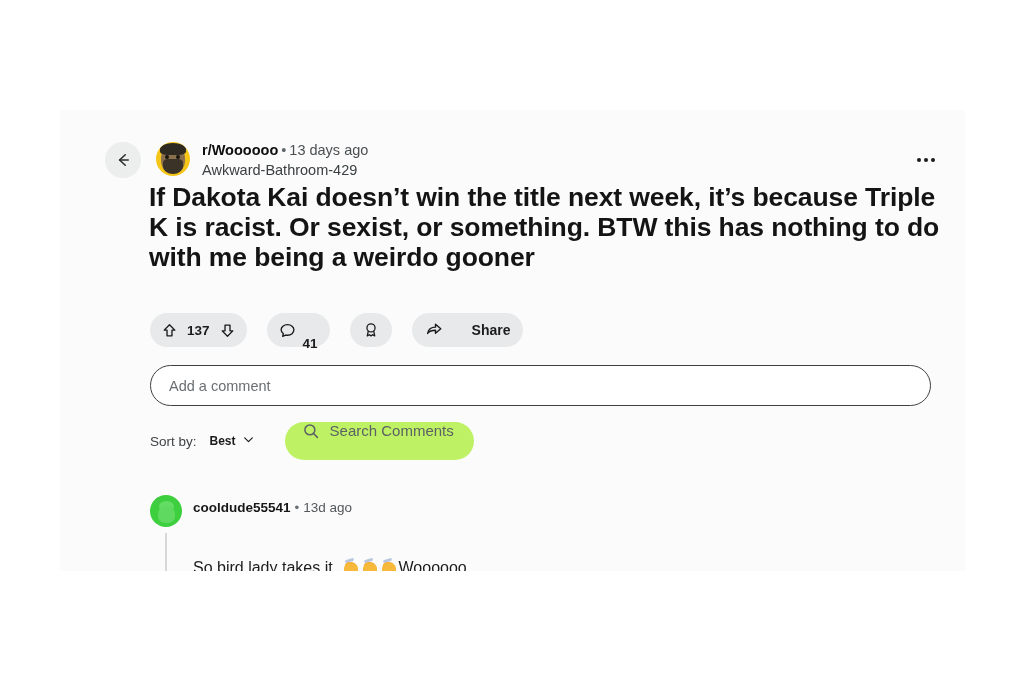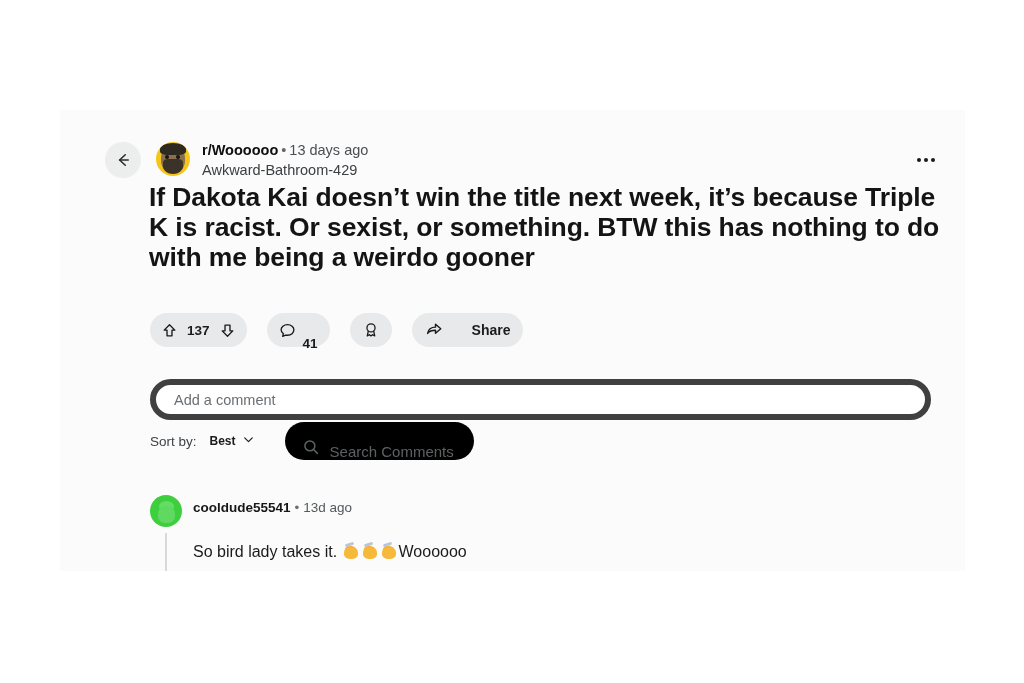--- a/index.html
+++ b/index.html
@@ -215,24 +215,24 @@
     font-weight: bold;
     color: #1b1b1b;
     margin-left: 22px;
   }
   .pill svg { display: block; }
 
   
   .comment-box {
     position: absolute;
     left: 90px;
-    top: 269px;
+    top: 255px;
     width: 781px;
     height: 41px;
-    border: 6px solid #404040;
+    border: 1px solid #404040;
     border-radius: 21px;
     background: #ffffff;
     box-sizing: border-box;
     display: flex;
     align-items: center;
     padding-left: 18px;
     cursor: text;
   }
   .comment-box .ph {
     font-size: 14.5px;
@@ -261,23 +261,23 @@
   }
   .sort-select .val {
     font-size: 12px;
     font-weight: bold;
     color: #1b1b1b;
   }
   .search-pill {
     margin-left: 26px;
     height: 38px;
     border-radius: 19px;
-    background: #000000;
-    display: flex;
-    align-items: flex-end;
+    background: #bef264;
+    display: flex;
+    align-items: flex-start;
     padding: 0 20px 0 17px;
     gap: 10px;
     cursor: pointer;
   }
   .search-pill .lbl {
     font-size: 15px;
     color: #5c6164;
   }
 
   
@@ -351,21 +351,21 @@
   .cmt-meta .user {
     font-weight: bold;
     color: #171717;
     cursor: pointer;
   }
   .cmt-meta .dot { color: #6b7074; margin: 0 4px; }
   .cmt-meta .age { color: #53585b; }
   .cmt-body {
     position: absolute;
     left: 43px;
-    top: 46px;
+    top: 62px;
     font-size: 16px;
     line-height: 22px;
     color: #1b1b1b;
     white-space: nowrap;
   }
   .clap {
     display: inline-block;
     width: 17px;
     height: 17px;
     position: relative;

